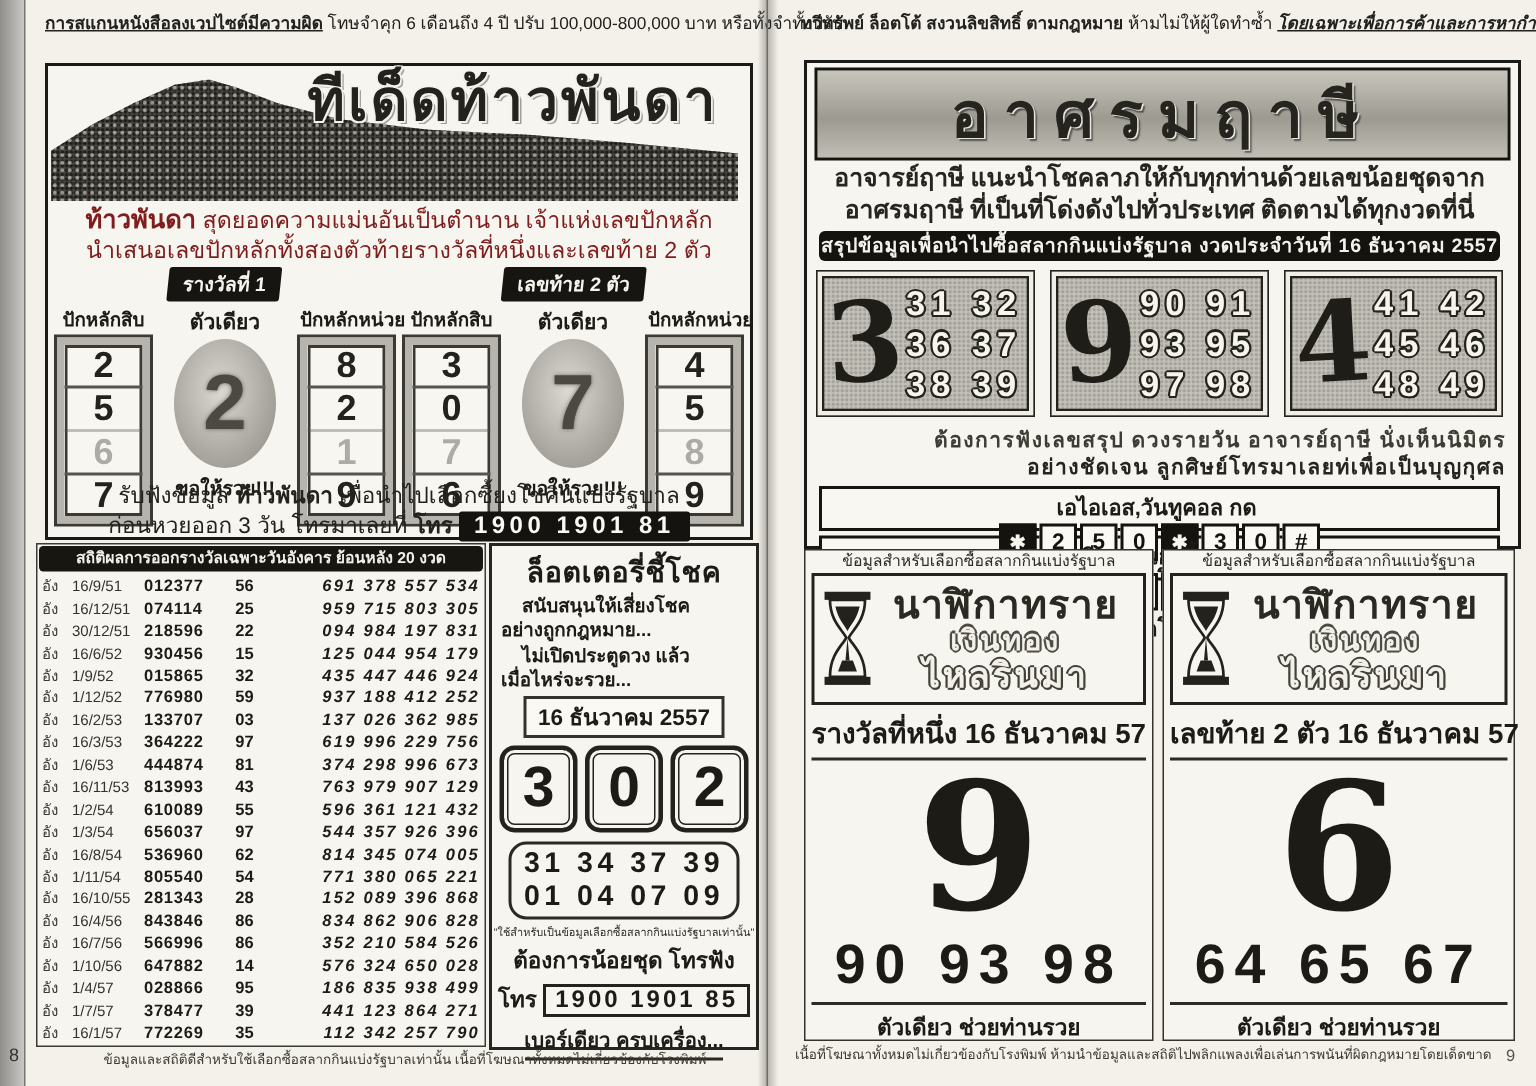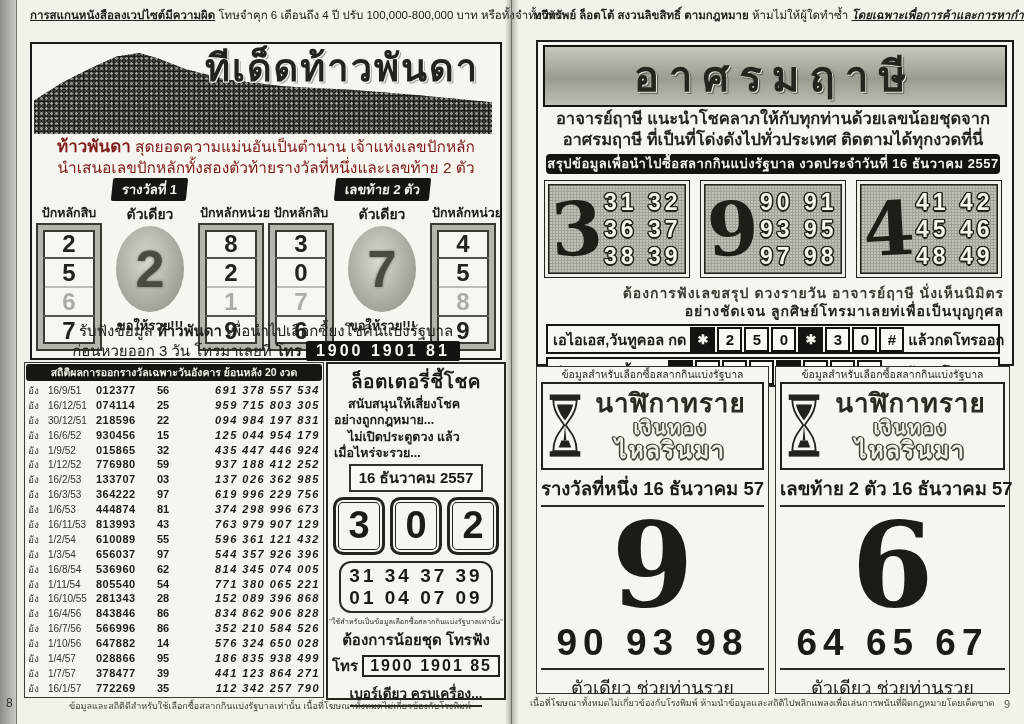--- a/index.html
+++ b/index.html
@@ -69,33 +69,33 @@
   #lucky-cta{font-size:15px;font-weight:900;margin-top:1px;}
   #lucky-phone{margin-top:2px;font-size:15px;font-weight:900;}
   .phone-outline{display:inline-block;border:2px solid #23221d;padding:0 6px;font-size:16px;letter-spacing:2px;}
   #lucky-tagline{display:inline-block;font-size:13.5px;font-weight:900;border-bottom:2px solid #2a2923;margin-top:4px;padding-bottom:1px;}
 
   
   #right-box{position:absolute;left:536px;top:40px;width:474px;height:322px;border:2px solid #1a1a18;background:#f7f5ef;}
   #right-banner{position:absolute;left:5px;top:3px;width:460px;height:58px;border:2.5px solid #14130f;
      background:linear-gradient(180deg,#c7c5bc,#9d9b91 55%,#c0beb4);display:flex;align-items:center;justify-content:center;}
   #right-banner span{font-family:"DejaVu Serif",serif;font-size:42px;font-weight:bold;letter-spacing:10px;color:#26241e;text-shadow:1px 1px 0 #e9e7df,2px 2px 1px rgba(0,0,0,.5);}
-  #right-intro{position:absolute;left:4px;top:66px;width:462px;text-align:center;font-family:Liberation Sans, sans-serif;font-weight:bold;font-size:16.5px;line-height:1.3;color:#26251f;}
+  #right-intro{position:absolute;left:4px;top:66px;width:462px;text-align:center;font-family:Liberation Serif, serif;font-weight:bold;font-size:16.5px;line-height:1.3;color:#26251f;}
   #summary-bar{position:absolute;left:8px;top:112px;width:454px;height:20px;background:#14130f;color:#f4f2ea;font-size:13px;font-weight:bold;line-height:20px;text-align:center;border-radius:4px;letter-spacing:.5px;}
   #num-boxes{position:absolute;left:6px;top:138px;width:458px;display:flex;justify-content:space-between;}
   .num-box{width:146px;height:98px;border:1.5px solid #23221d;box-shadow:inset 0 0 0 3px #f0eee6,inset 0 0 0 4.5px #23221d;
      background-color:#c2c0b7;background-image:radial-gradient(rgba(0,0,0,.16) 1px,transparent 1.3px);background-size:3px 3px;
      display:flex;align-items:center;padding:0 6px;box-sizing:border-box;}
   .nb-digit{font-family:"DejaVu Serif",serif;font-size:74px;font-weight:bold;color:#1e1d18;line-height:1;flex:0 0 44px;text-align:center;transform:rotate(-3deg);}
   .nb-pairs{flex:1;text-align:center;}
   .nb-pair-line{font-size:23px;font-weight:900;line-height:27px;letter-spacing:4px;color:#f6f4ec;white-space:nowrap;
      text-shadow:-1.5px 0 #23221d,1.5px 0 #23221d,0 -1.5px #23221d,0 1.5px #23221d,-1px -1px #23221d,1px 1px #23221d,1px -1px #23221d,-1px 1px #23221d;}
   #right-listen{position:absolute;left:4px;top:242px;width:462px;text-align:right;font-size:14px;line-height:1.3;color:#3d3c35;letter-spacing:1px;font-weight:bold;}
   #call-rows{position:absolute;left:8px;top:282px;width:454px;}
-  .call-row{display:flex;align-items:center;border:2px solid #16150f;background:#f9f7f1;height:26px;margin-bottom:3px;padding:0 5px;}
+  .call-row{display:flex;align-items:center;border:2px solid #16150f;background:#f9f7f1;height:26px;margin-bottom:3px;padding:0 5px;flex-direction:column;}
   .cr-carrier{font-size:14.5px;font-weight:900;white-space:nowrap;margin-right:4px;}
   .cr-code{display:flex;gap:2px;flex:1;justify-content:center;}
   .code-ch{width:21px;height:21px;border:2px solid #14130f;font-size:15px;font-weight:900;line-height:21px;text-align:center;background:#fbf9f3;color:#14130f;}
   .code-ch.star{background:#14130f;color:#f7f5ee;font-size:13px;}
   .cr-suffix{font-size:14.5px;font-weight:900;white-space:nowrap;margin-left:4px;}
 
   
   .panel{position:absolute;top:366px;height:328px;border:1.5px solid #33322c;background:#f7f5ef;box-sizing:border-box;text-align:center;}
   #panel-a{left:536px;width:233px;}
   #panel-b{left:775px;width:235px;}
@@ -104,21 +104,21 @@
   .logo-art{flex:0 0 36px;height:72px;}
   .brand{flex:1;line-height:1;}
   .brand-1{font-size:26px;font-weight:900;color:#2a2922;letter-spacing:1px;}
   .brand-2{font-size:19px;font-weight:900;margin-top:2px;color:#f2f0e8;letter-spacing:2px;
      text-shadow:-1.5px 0 #4e4d45,1.5px 0 #4e4d45,0 -1.5px #4e4d45,0 1.5px #4e4d45,1px 1px #4e4d45,-1px -1px #4e4d45;}
   .brand-3{font-size:23px;font-weight:900;margin-top:2px;color:#f2f0e8;letter-spacing:2px;
      text-shadow:-1.5px 0 #434239,1.5px 0 #434239,0 -1.5px #434239,0 1.5px #434239,1px 1px #434239,-1px -1px #434239;}
   .panel-subtitle{font-size:18.5px;font-weight:bold;border-bottom:2px solid #2c2b25;margin:4px 4px 0 4px;padding-bottom:2px;white-space:nowrap;}
   .panel-big{font-family:"DejaVu Serif",serif;font-size:118px;font-weight:bold;line-height:116px;color:#1c1b16;}
   .panel-pairs{font-size:37px;font-weight:900;letter-spacing:6px;line-height:1.1;color:#1c1b16;white-space:nowrap;}
-  .panel-wish{font-size:18px;font-weight:400;border-top:2px solid #2c2b25;margin:4px 4px 0 4px;padding-top:3px;white-space:nowrap;}
+  .panel-wish{font-size:15px;font-weight:700;border-top:2px solid #2c2b25;margin:4px 4px 0 4px;padding-top:3px;white-space:nowrap;}
 
   
   #footer-left-no{position:absolute;left:6px;top:696px;font-size:12px;color:#33322c;}
   #footer-left{position:absolute;left:40px;top:699px;width:460px;text-align:center;font-size:9px;color:#3b3a33;white-space:nowrap;}
   #footer-right{position:absolute;left:530px;top:696px;width:460px;font-size:9px;color:#3b3a33;white-space:nowrap;}
   #footer-right-no{position:absolute;left:1004px;top:698px;font-size:11px;color:#55544c;}
 </style>
 </head>
 <body>
 

